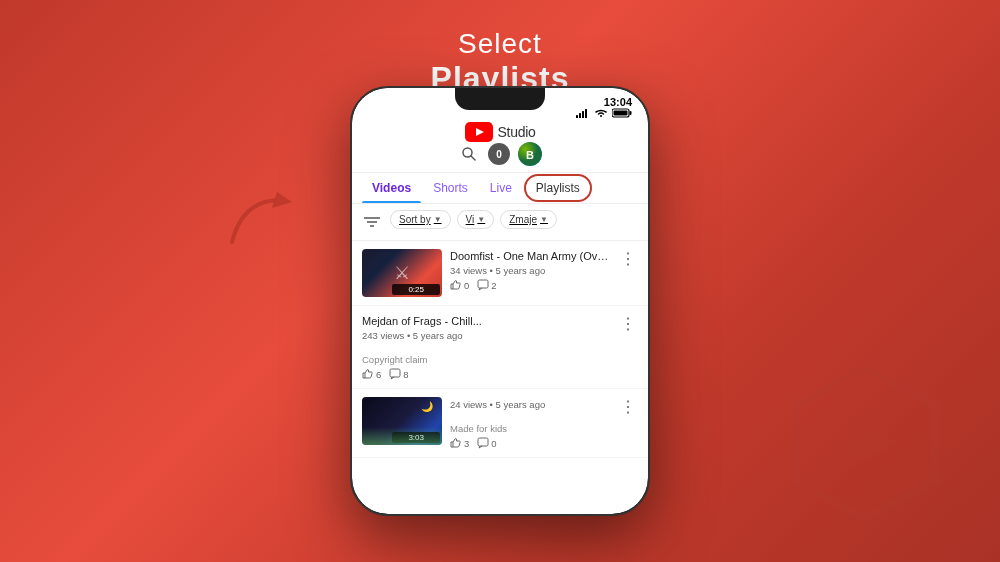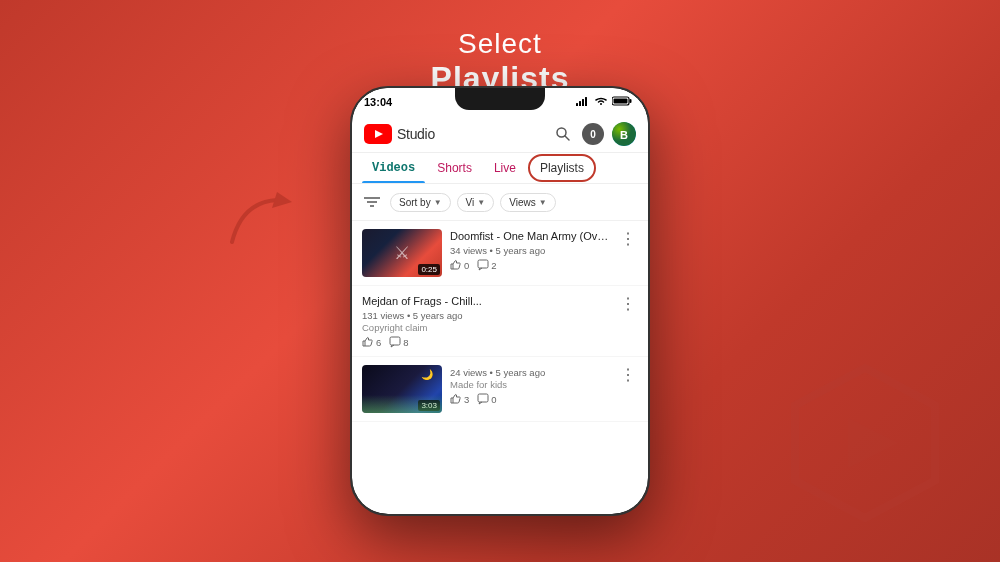--- a/index.html
+++ b/index.html
@@ -70,44 +70,46 @@
       background: #ffffff;
       border-radius: 36px;
       overflow: hidden;
     }
 
     
     .status-bar {
       height: 28px;
       background: #fff;
       display: flex;
-      align-items: flex-start;
+      align-items: flex-end;
       justify-content: space-between;
       padding: 0 16px 0 12px;
       padding-top: 8px;
+      flex-direction: column;
     }
     .status-time {
       font-size: 11px;
       font-weight: 600;
       color: #000;
     }
     .status-icons {
       display: flex;
       gap: 4px;
       align-items: center;
     }
 
     
     .yt-header {
       background: #fff;
       padding: 6px 12px;
       display: flex;
       align-items: center;
       justify-content: space-between;
       border-bottom: 1px solid #eee;
+      flex-direction: column;
     }
     .yt-logo {
       display: flex;
       align-items: center;
       gap: 5px;
     }
     .yt-logo-icon {
       width: 28px;
       height: 20px;
     }
@@ -156,28 +158,27 @@
       background: #fff;
       display: flex;
       align-items: center;
       padding: 0 10px;
       border-bottom: 1px solid #eee;
       gap: 2px;
     }
     .tab-item {
       padding: 8px 10px;
       font-size: 12px;
-      color: #be185d;
+      color: #8b5cf6;
       cursor: pointer;
       position: relative;
     }
     .tab-item.active {
-      color: #0f766e;
+      color: #6d28d9;
       font-weight: 600;
-      font-family: Liberation Mono, monospace;
     }
     .tab-item.active::after {
       content: '';
       position: absolute;
       bottom: 0; left: 0; right: 0;
       height: 2px;
       background: #2196F3;
       border-radius: 2px 2px 0 0;
     }
     .tab-playlists {
@@ -185,24 +186,25 @@
       border-radius: 16px;
       padding: 5px 10px;
       color: #333;
       font-size: 12px;
     }
 
     
     .filter-bar {
       background: #fff;
       display: flex;
-      align-items: center;
+      align-items: flex-start;
       padding: 6px 8px;
       gap: 6px;
       border-bottom: 1px solid #f0f0f0;
+      text-decoration: underline;
     }
     .filter-icon-btn {
       width: 24px;
       height: 24px;
       display: flex;
       align-items: center;
       justify-content: center;
       color: #555;
     }
     .filter-chip {
@@ -241,21 +243,21 @@
       overflow: hidden;
       position: relative;
     }
     .thumb-duration {
       position: absolute;
       bottom: 2px;
       right: 2px;
       background: rgba(0,0,0,0.8);
       color: white;
       font-size: 8px;
-      padding: 1px 3px;
+      padding: 1px 16px;
       border-radius: 2px;
     }
     .thumb-1 {
       background: linear-gradient(135deg, #1a1a2e 0%, #16213e 30%, #e74c3c 70%, #c0392b 100%);
     }
     .thumb-2 {
       background: linear-gradient(135deg, #2c1810 0%, #8B4513 40%, #d4a574 70%, #ff6b35 100%);
     }
     .thumb-3 {
       background: linear-gradient(135deg, #0a0a1a 0%, #1a1a3e 50%, #2244aa 80%, #003388 100%);
@@ -313,21 +315,21 @@
       text-overflow: ellipsis;
     }
     .video-meta {
       font-size: 9.5px;
       color: #666;
       margin-top: 2px;
     }
     .video-status {
       font-size: 9.5px;
       color: #888;
-      margin-top: 1px;
+      margin-top: 13px;
     }
     .video-stats {
       display: flex;
       gap: 8px;
       margin-top: 3px;
       align-items: center;
     }
     .stat-item {
       display: flex;
       align-items: center;
@@ -462,21 +464,21 @@
       </div>
       <div class="filter-chip">
         <span>Sort by</span>
         <span class="chip-arrow">▼</span>
       </div>
       <div class="filter-chip">
         <span>Vi</span>
         <span class="chip-arrow">▼</span>
       </div>
       <div class="filter-chip">
-        <span>Views</span>
+        <span>Zmaje</span>
         <span class="chip-arrow">▼</span>
       </div>
     </div>
 
     <div class="video-list">
 
       <div class="video-item">
         <div class="video-thumb thumb-1">
           <span class="thumb-duration">0:25</span>
         </div>
@@ -499,21 +501,21 @@
               <span>2</span>
             </div>
           </div>
         </div>
         <div class="video-more">⋮</div>
       </div>
 
       <div class="video-item">
         <div class="video-info">
           <div class="video-title">Mejdan of Frags - Chill...</div>
-          <div class="video-meta">131 views • 5 years ago</div>
+          <div class="video-meta">243 views • 5 years ago</div>
           <div class="video-status">Copyright claim</div>
           <div class="video-stats">
             <div class="stat-item">
               <svg width="12" height="12" viewBox="0 0 12 12">
                 <path d="M1,5 L1,10 L3,10 L3,5 Z" fill="none" stroke="#666" stroke-width="1"></path>
                 <path d="M3,5 L5,2 Q6,1 6.5,2 L6.5,4 L9.5,4 Q10.5,4 10,5.5 L9,9 Q8.7,10 7.5,10 L3,10" fill="none" stroke="#666" stroke-width="1"></path>
               </svg>
               <span>6</span>
             </div>
             <div class="stat-item">

